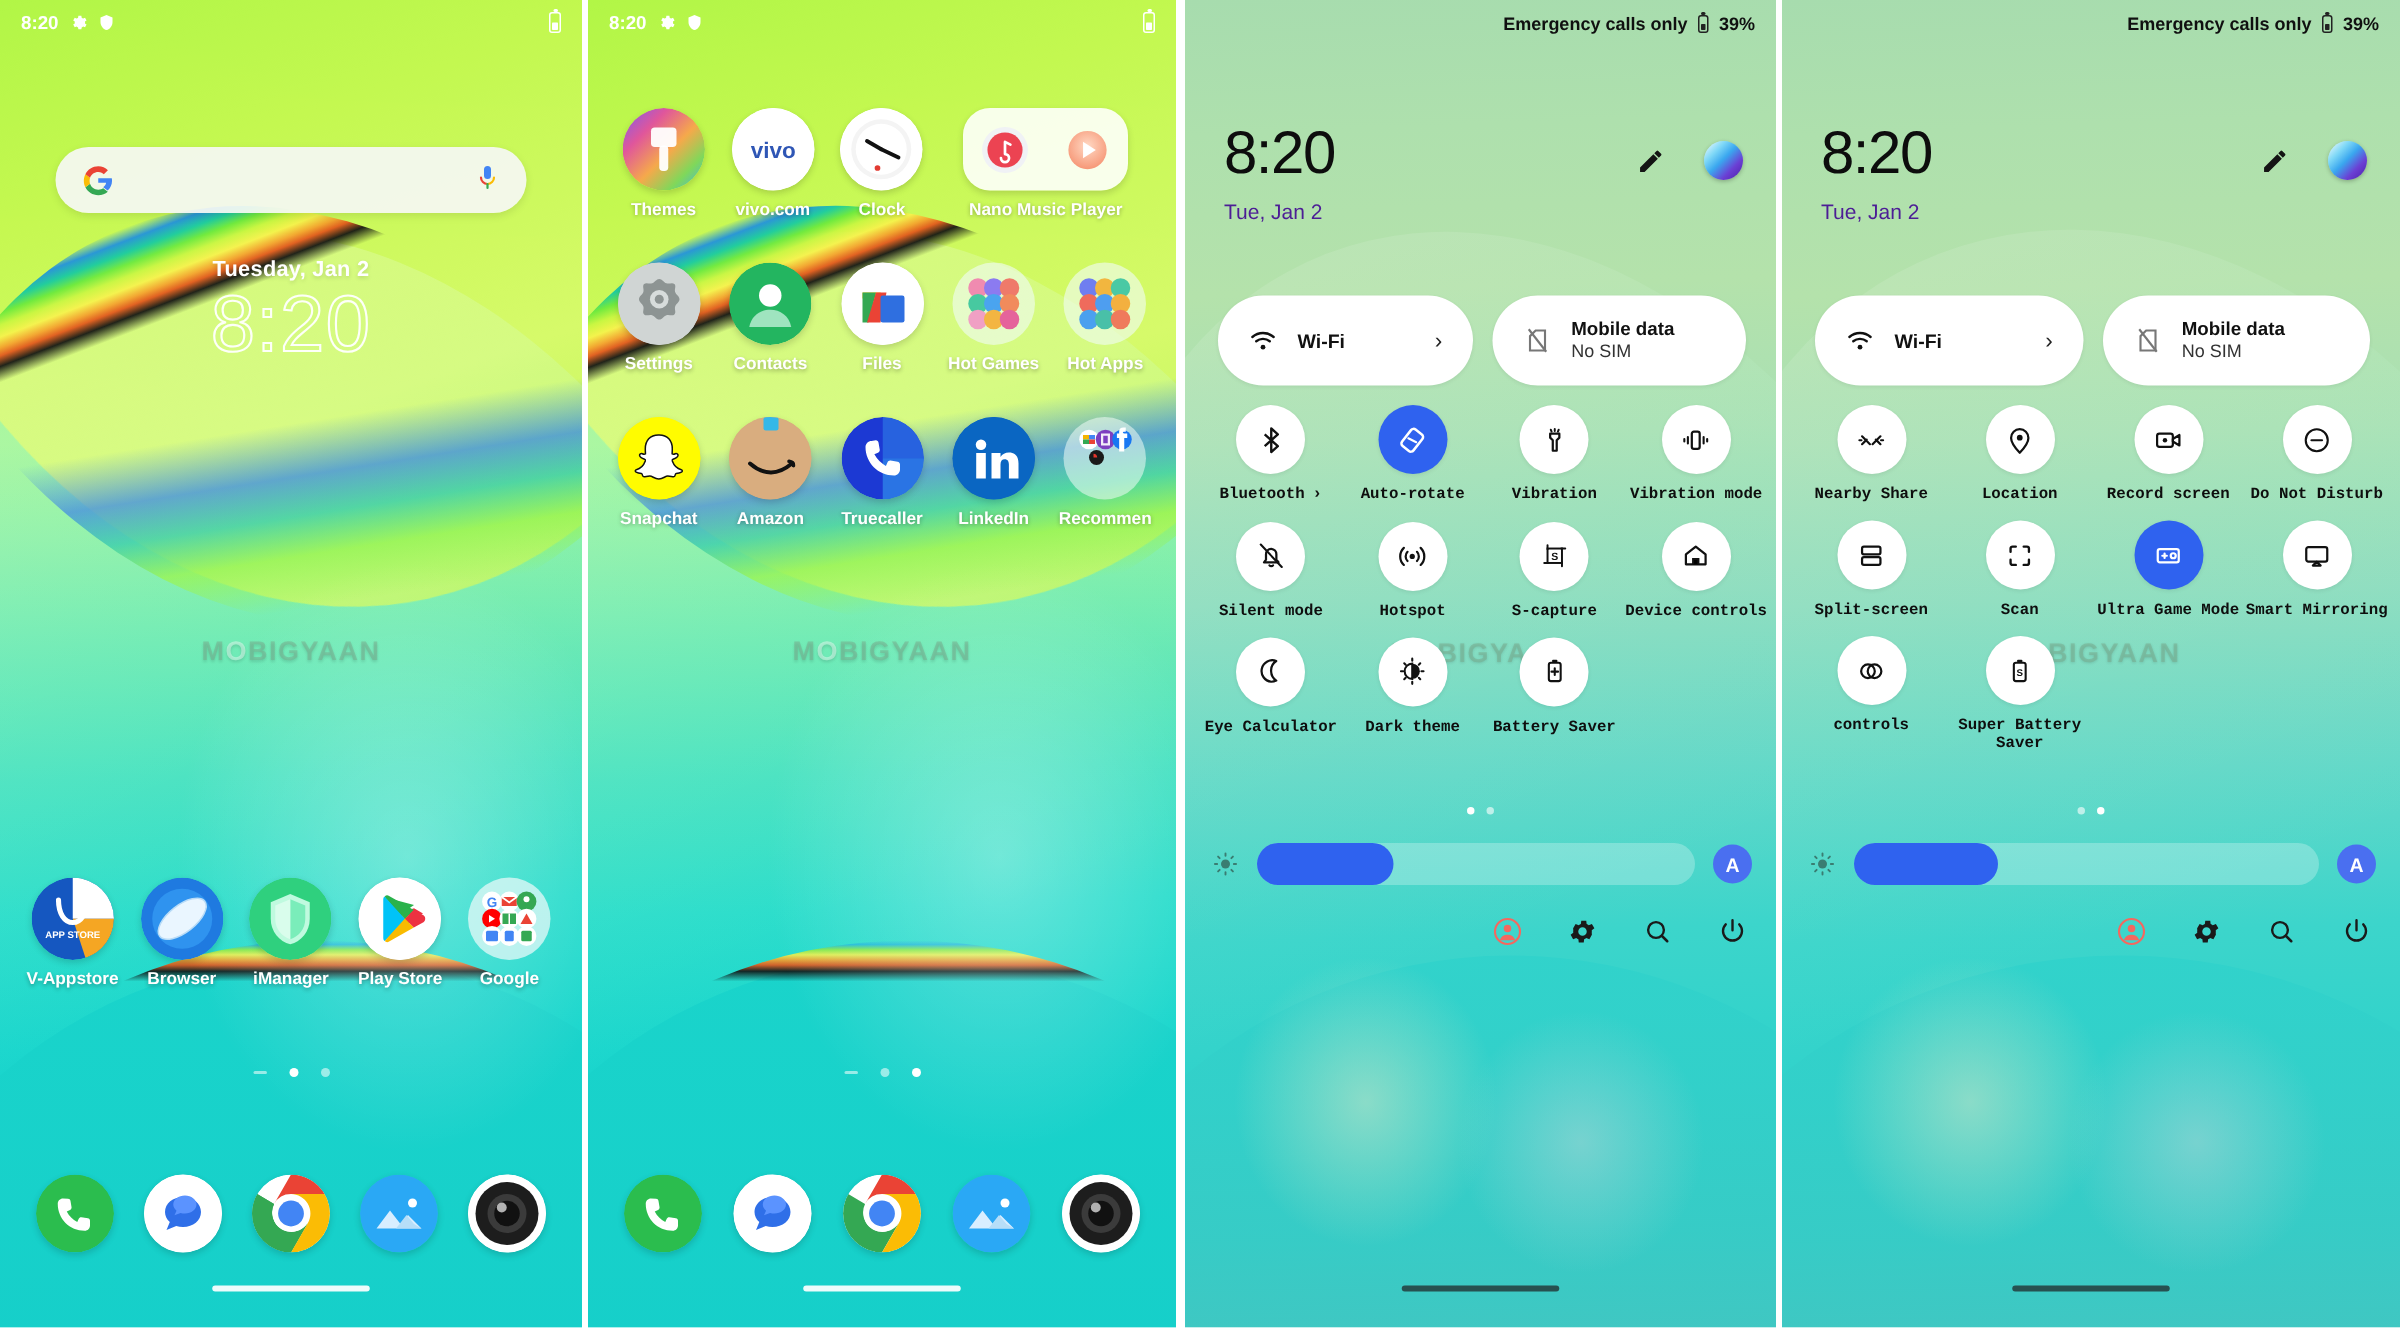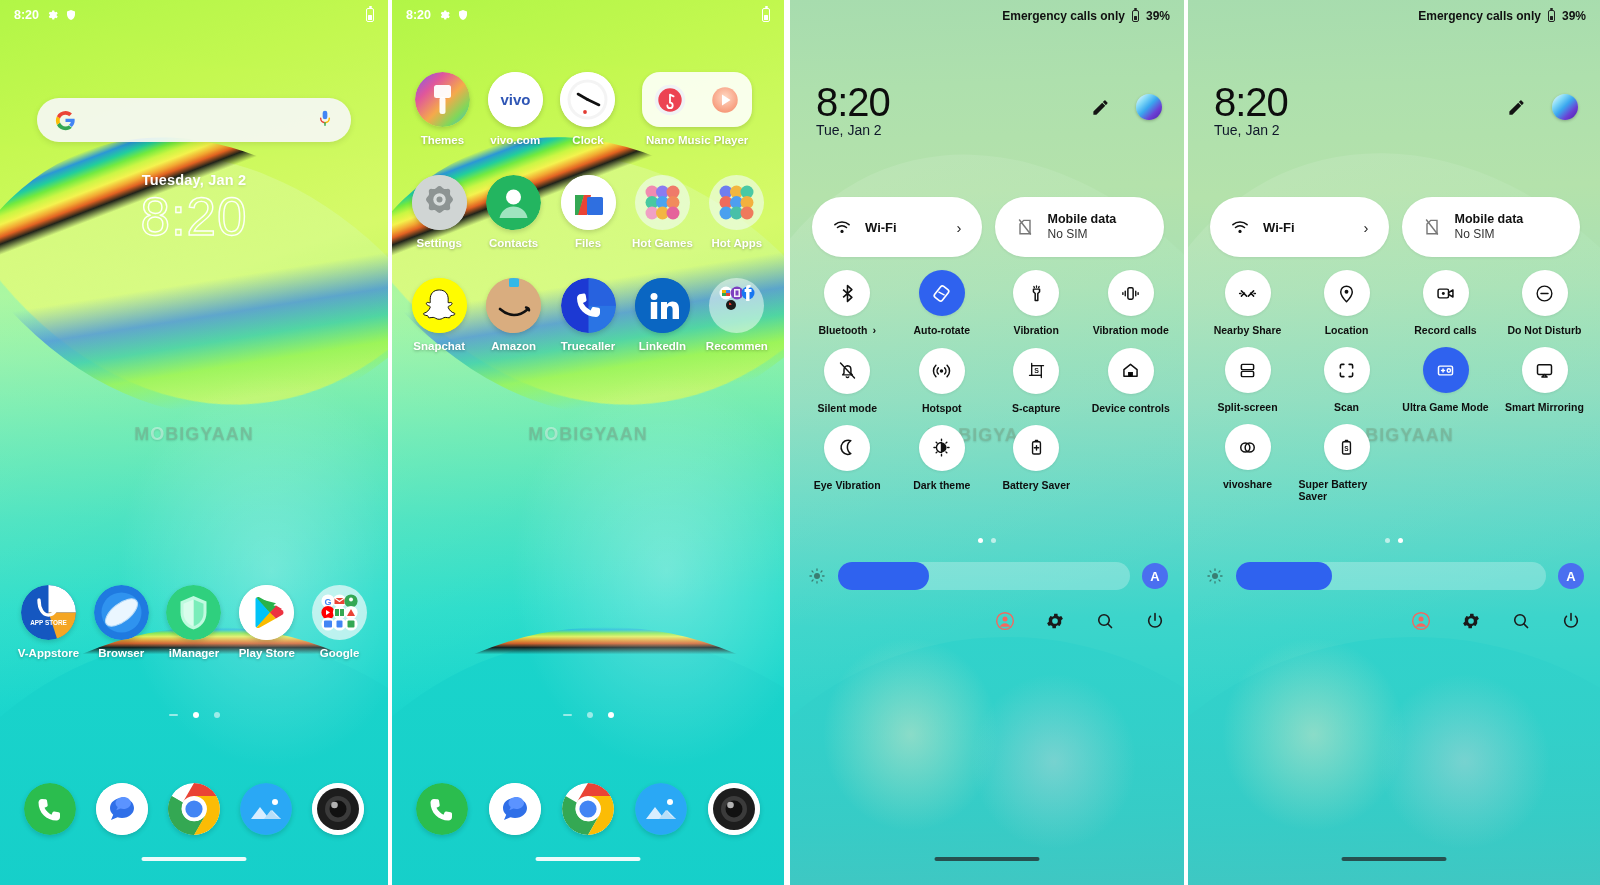--- a/index.html
+++ b/index.html
@@ -116,42 +116,42 @@
   .qs-status{ position:absolute; top:0; left:0; right:0; height:32px; display:flex;
     align-items:center; justify-content:flex-end; gap:7px; padding:0 14px;
     color:#101010; font-size:12px; font-weight:600; z-index:6;}
   .batt-d{ width:7px; height:12px; border:1.3px solid #222; border-radius:2px; position:relative;}
   .batt-d:before{ content:""; position:absolute; top:-3px; left:1.3px; width:3px; height:1.8px; background:#222; border-radius:1px;}
   .batt-d:after{ content:""; position:absolute; left:.8px; right:.8px; bottom:.8px; height:42%; background:#222; border-radius:.5px;}
 
   .qs-head{ position:absolute; top:82px; left:26px; right:22px; z-index:6; display:flex;
     align-items:flex-start; justify-content:space-between;}
   .qs-time{ font-size:40px; font-weight:400; color:#0d0d0d; line-height:1; letter-spacing:-1px;}
-  .qs-date{ font-size:14px; color:#0f172a; }
+  .qs-date{ font-size:14px; color:#4c1d95; margin-top:11px; }
   .qs-actions{ display:flex; align-items:center; gap:26px; margin-top:12px;}
   .qs-blob{ width:26px; height:26px; border-radius:50%;
     background:linear-gradient(135deg,#ffffff 0%, #7fd8f7 28%, #3aa7ef 48%, #6b3fd4 72%, #4a1fa8 100%);
     box-shadow:0 1px 3px rgba(0,0,0,.25);}
 
   .conn{ position:absolute; top:197px; left:22px; right:20px; display:flex; gap:13px; z-index:6;align-items:center;}
   .conn .card{ flex:1; height:60px; background:#fff; border-radius:30px; display:flex;
     align-items:center; padding:0 20px; gap:13px; box-shadow:0 1px 3px rgba(0,0,0,.07);}
   .conn .card .t1{ font-size:13px; font-weight:700; color:#111; }
   .conn .card .t2a{ font-size:12.5px; font-weight:600; color:#111; line-height:1.25;}
   .conn .card .t2b{ font-size:12px; color:#333; line-height:1.25;}
   .conn .chev{ margin-left:auto; font-size:15px; color:#222; font-weight:400;}
 
   .tiles{ position:absolute; top:270px; left:10px; right:6px; z-index:6;
     display:grid; grid-template-columns:repeat(4,1fr); row-gap:11px;}
   .tile{ display:flex; flex-direction:column; align-items:center; }
   .tile .circ{ width:46px; height:46px; border-radius:50%; background:#fff;
     display:flex; align-items:center; justify-content:center; box-shadow:0 1px 3px rgba(0,0,0,.08);}
   .tile .circ.on{ background:#2f62ef; }
-  .tile .nm{ margin-top:8px; font-size:10.5px; color:#0e0e0e; font-weight:600; text-align:left;
-    line-height:1.15; max-width:96px;}
+  .tile .nm{ margin-top:8px; font-size:10.5px; color:#0e0e0e; font-weight:600; text-align:center;
+    line-height:1.15; max-width:96px;font-family:Liberation Mono, monospace;}
   .tile .nmrow{ display:flex; align-items:center; justify-content:center; gap:5px;}
   .tile .nmrow .ch{ font-size:11px; color:#111; }
 
   .qdots{ position:absolute; left:0; right:0; top:538px; display:flex; justify-content:center;
     gap:8px; z-index:6;}
   .qdots .d{ width:5px; height:5px; border-radius:50%; background:rgba(255,255,255,.6);}
   .qdots .d.on{ background:#fff; }
 
   .bright{ position:absolute; left:18px; right:16px; top:562px; display:flex; align-items:center;
     gap:12px; z-index:6;}
@@ -803,21 +803,21 @@
             </svg>
         </div>
         <div class="nm">Device controls</div>
       </div>
       <div class="tile">
         <div class="circ">
           <svg viewBox="0 0 24 24" width="21" height="21">
               <path fill="none" stroke="#111" stroke-width="1.7" stroke-linejoin="round" d="M15.8 4.2A8.2 8.2 0 1012 20a8.2 8.2 0 003.8-.9A9 9 0 0115.8 4.2z"></path>
             </svg>
         </div>
-        <div class="nm">Eye Vibration</div>
+        <div class="nm">Eye Calculator</div>
       </div>
       <div class="tile">
         <div class="circ">
           <svg viewBox="0 0 24 24" width="21" height="21">
               <path d="M12 6.2a5.8 5.8 0 000 11.6z" fill="none" stroke="#111" stroke-width="1.6"></path>
               <path d="M12 6.2a5.8 5.8 0 010 11.6z" fill="#111"></path>
               <path stroke="#111" stroke-width="1.6" stroke-linecap="round" d="M12 2.4v1.6M12 20v1.6M3.4 12H5M19 12h1.6M5.9 5.9l1.1 1.1M17 17l1.1 1.1M18.1 5.9L17 7M7 17l-1.1 1.1"></path>
             </svg>
         </div>
         <div class="nm">Dark theme</div>
@@ -959,21 +959,21 @@
         <div class="nm">Location</div>
       </div>
       <div class="tile">
         <div class="circ">
           <svg viewBox="0 0 24 24" width="21" height="21">
               <rect x="3.5" y="7" width="12" height="10" rx="1.8" fill="none" stroke="#111" stroke-width="1.7"></rect>
               <path d="M15.5 11l5-3v8l-5-3z" fill="none" stroke="#111" stroke-width="1.7" stroke-linejoin="round"></path>
               <circle cx="9.5" cy="12" r="1.7" fill="#111"></circle>
             </svg>
         </div>
-        <div class="nm">Record calls</div>
+        <div class="nm">Record screen</div>
       </div>
       <div class="tile">
         <div class="circ">
           <svg viewBox="0 0 24 24" width="21" height="21">
               <circle cx="12" cy="12" r="8.4" fill="none" stroke="#111" stroke-width="1.6"></circle>
               <path stroke="#111" stroke-width="1.7" stroke-linecap="round" d="M8 12h8"></path>
             </svg>
         </div>
         <div class="nm">Do Not Disturb</div>
       </div>
@@ -1015,21 +1015,21 @@
         </div>
         <div class="nm">Smart Mirroring</div>
       </div>
       <div class="tile">
         <div class="circ">
           <svg viewBox="0 0 24 24" width="21" height="21">
               <circle cx="9.5" cy="12" r="5.2" fill="none" stroke="#111" stroke-width="1.7"></circle>
               <circle cx="14.5" cy="12" r="5.2" fill="none" stroke="#111" stroke-width="1.7"></circle>
             </svg>
         </div>
-        <div class="nm">vivoshare</div>
+        <div class="nm">controls</div>
       </div>
       <div class="tile">
         <div class="circ">
           <svg viewBox="0 0 24 24" width="21" height="21">
               <rect x="7.5" y="5.5" width="9" height="14" rx="1.6" fill="none" stroke="#111" stroke-width="1.6"></rect>
               <rect x="10" y="3.2" width="4" height="2" rx=".7" fill="#111"></rect>
               <text x="12" y="15.5" font-size="7.4" font-weight="700" fill="#111" text-anchor="middle" font-family="Liberation Sans, sans-serif">S</text>
             </svg>
         </div>
         <div class="nm">Super Battery Saver</div>

